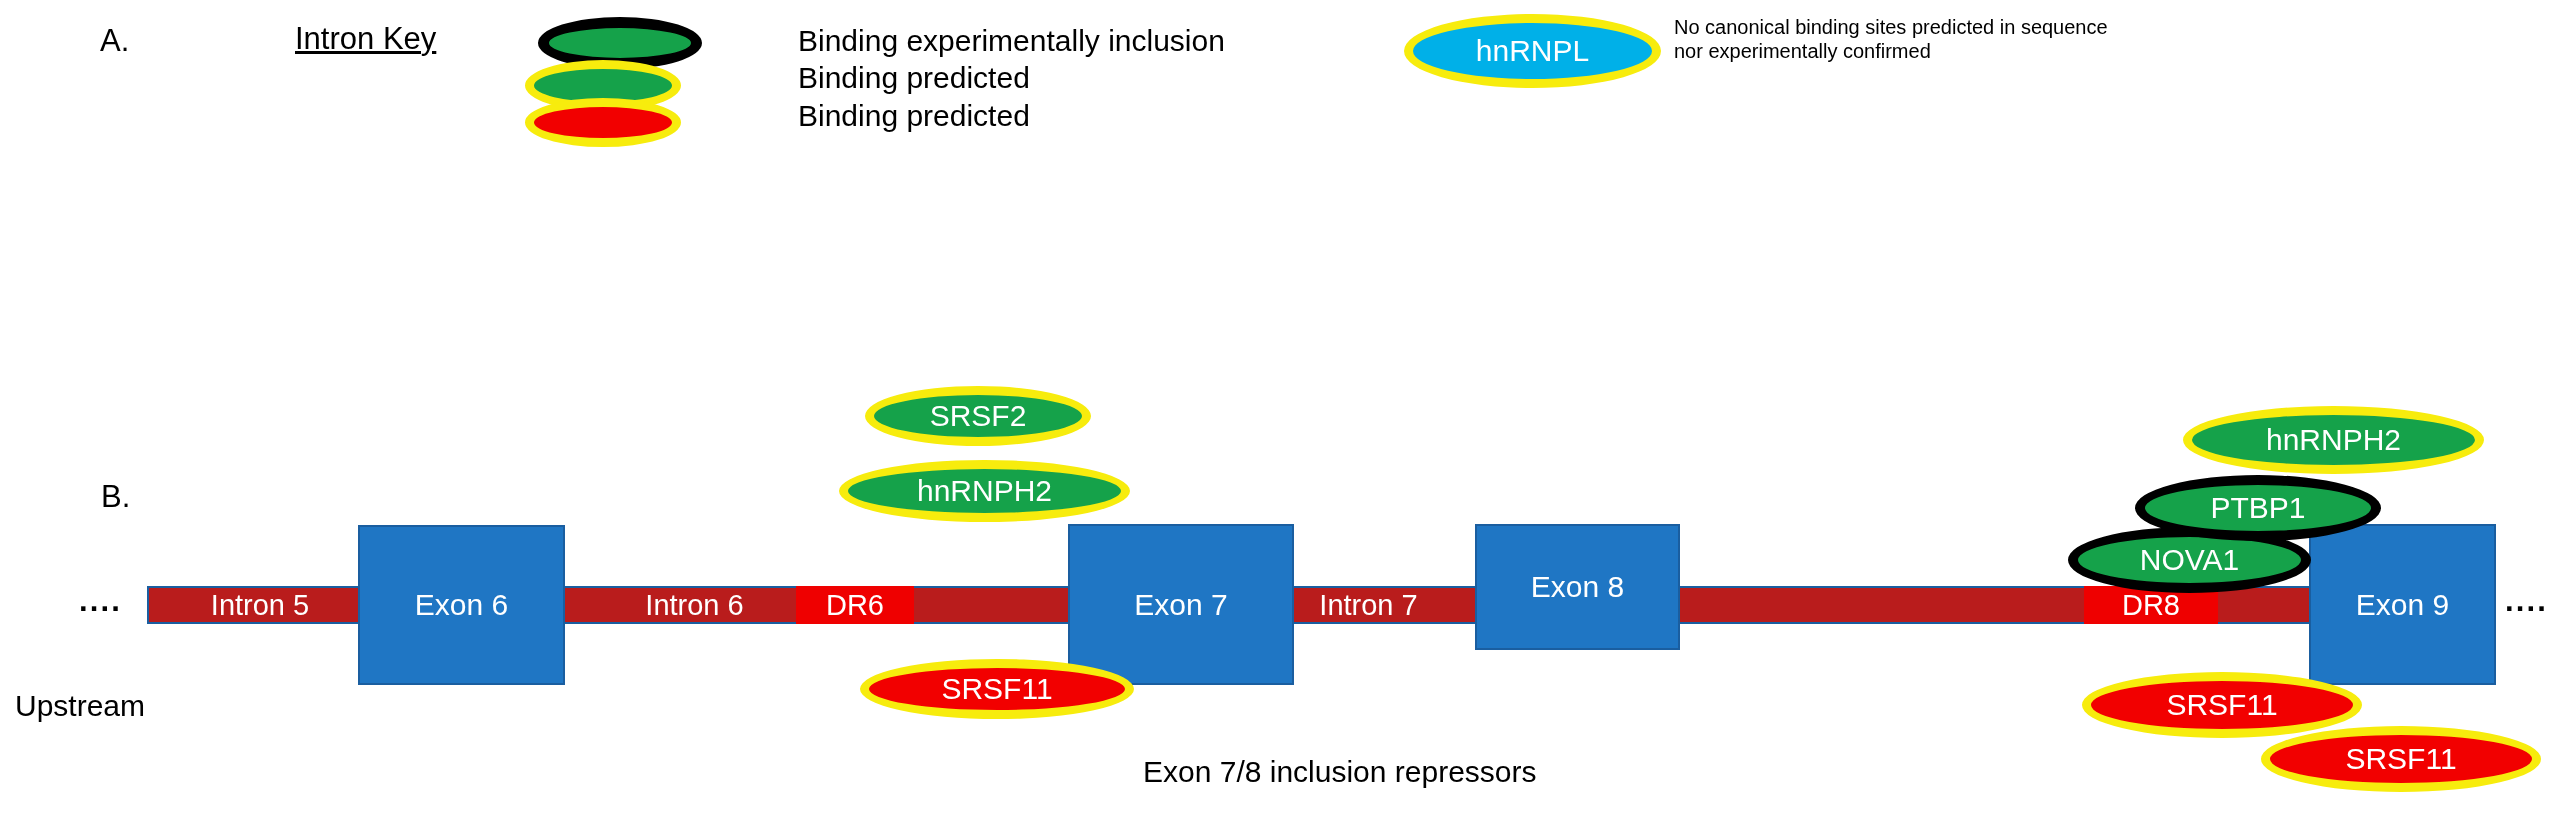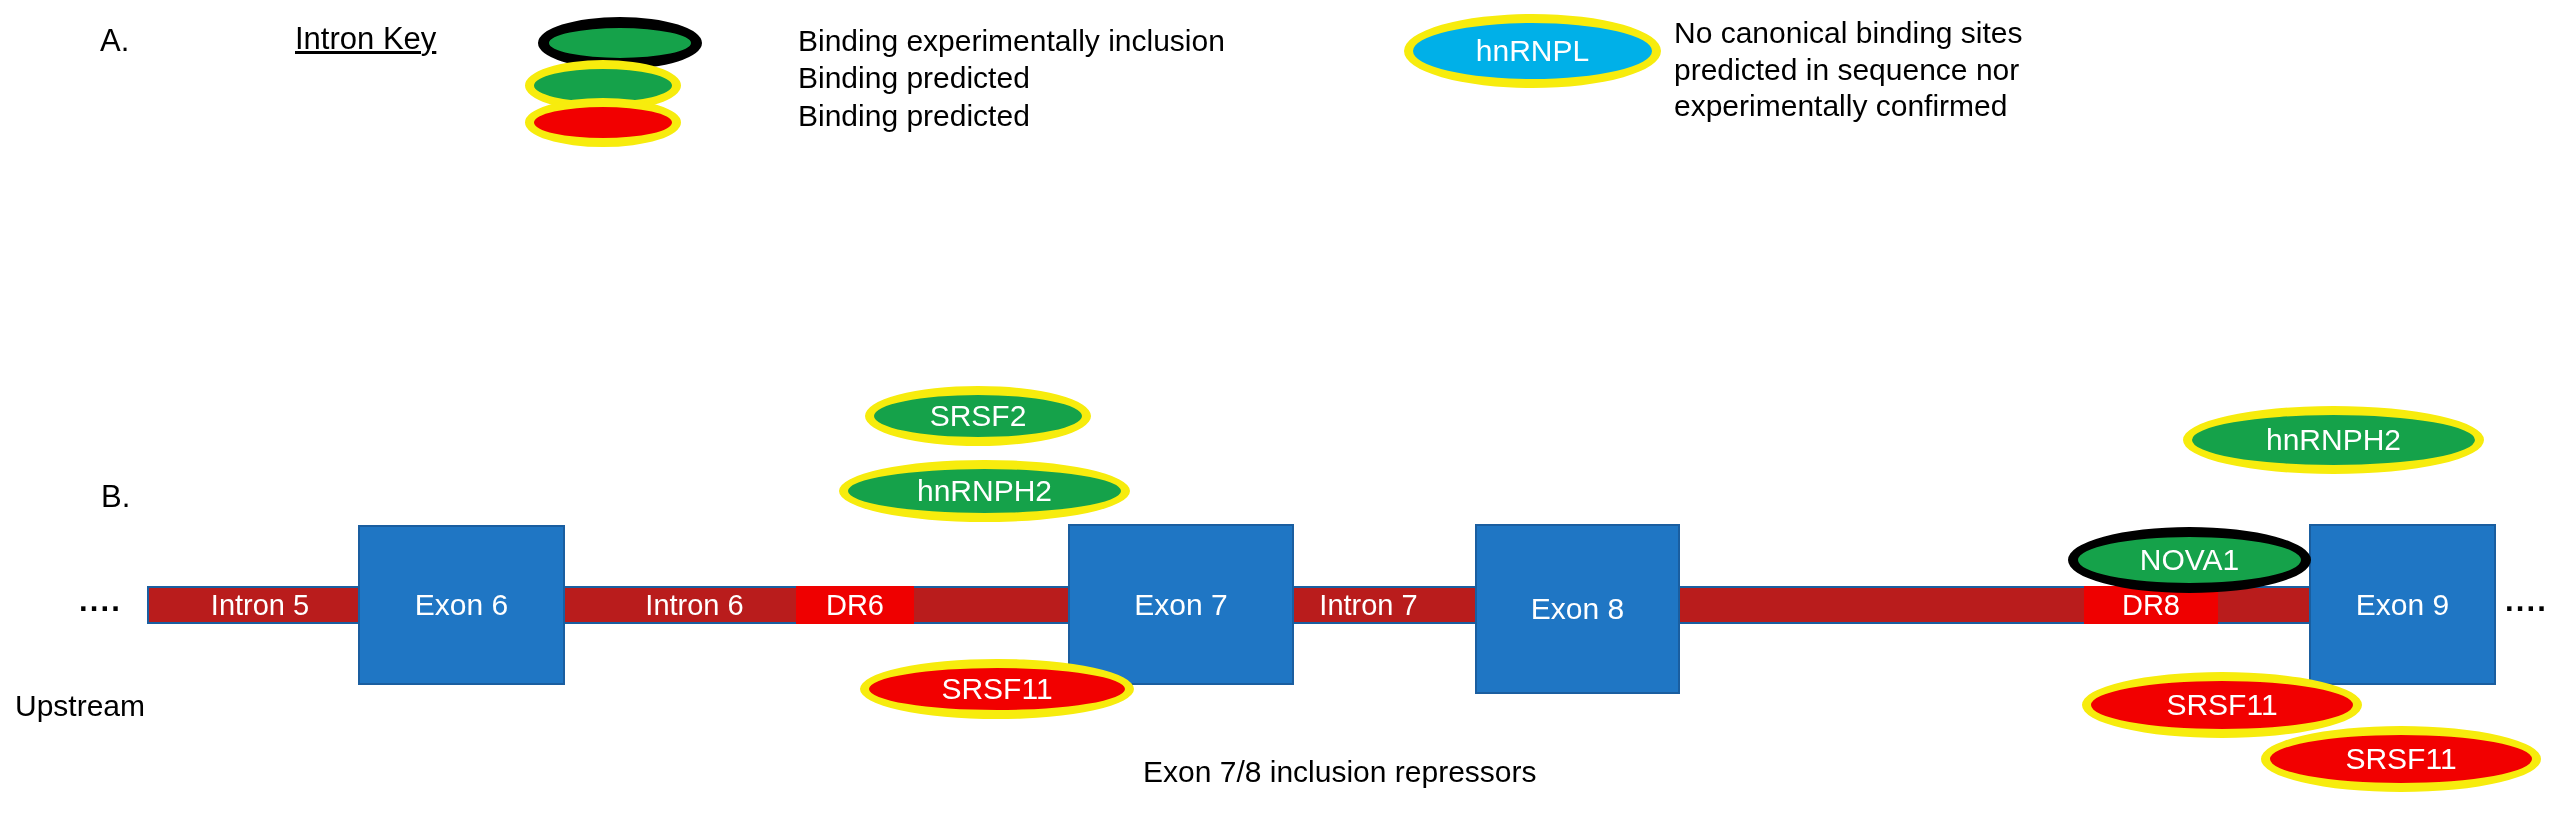--- a/index.html
+++ b/index.html
@@ -32,21 +32,21 @@
     text-decoration: underline;
     white-space: nowrap;
   }
   .legend-text {
     font-size: 30px;
     color: #000000;
     white-space: nowrap;
     line-height: 1.05;
   }
   .legend-text-multi {
-    font-size: 30px;
+    font-size: 20px;
     color: #000000;
     line-height: 1.22;
     width: 438px;
   }
   .caption {
     font-size: 30px;
     color: #000000;
     white-space: nowrap;
   }
   .upstream {
@@ -189,21 +189,21 @@
   </div>
 
   <div class="abs exon-box" style="left:358px; top:525px; width:207px; height:160px;">
     <span>Exon 6</span>
   </div>
 
   <div class="abs exon-box" style="left:1068px; top:524px; width:226px; height:161px;">
     <span>Exon 7</span>
   </div>
 
-  <div class="abs exon-box" style="left:1475px; top:524px; width:205px; height:170px;">
+  <div class="abs exon-box" style="left:1475px; top:524px; width:205px; height:126px;">
     <span>Exon 8</span>
   </div>
 
   <div class="abs exon-box" style="left:2309px; top:524px; width:187px; height:161px;">
     <span>Exon 9</span>
   </div>
 
   <div class="abs dots" style="left:2505px; top:583px;">....</div>
 
   <div class="abs oval green ring-yellow" style="left:865px; top:386px; width:226px; height:60px;">
@@ -215,20 +215,23 @@
   </div>
 
   <div class="abs oval red ring-yellow" style="left:860px; top:659px; width:274px; height:60px;">
     <span>SRSF11</span>
   </div>
 
   <div class="abs oval green ring-yellow" style="left:2183px; top:406px; width:301px; height:68px; z-index:7;">
     <span>hnRNPH2</span>
   </div>
 
+  <div class="abs oval green ring-black" style="left:2135px; top:475px; width:246px; height:66px; z-index:6;">
+    <span>PTBP1</span>
+  </div>
 
   <div class="abs oval green ring-black" style="left:2068px; top:527px; width:243px; height:66px; z-index:5;">
     <span>NOVA1</span>
   </div>
 
   <div class="abs oval red ring-yellow" style="left:2082px; top:672px; width:280px; height:66px; z-index:7;">
     <span>SRSF11</span>
   </div>
 
   <div class="abs oval red ring-yellow" style="left:2261px; top:726px; width:280px; height:66px; z-index:6;">

